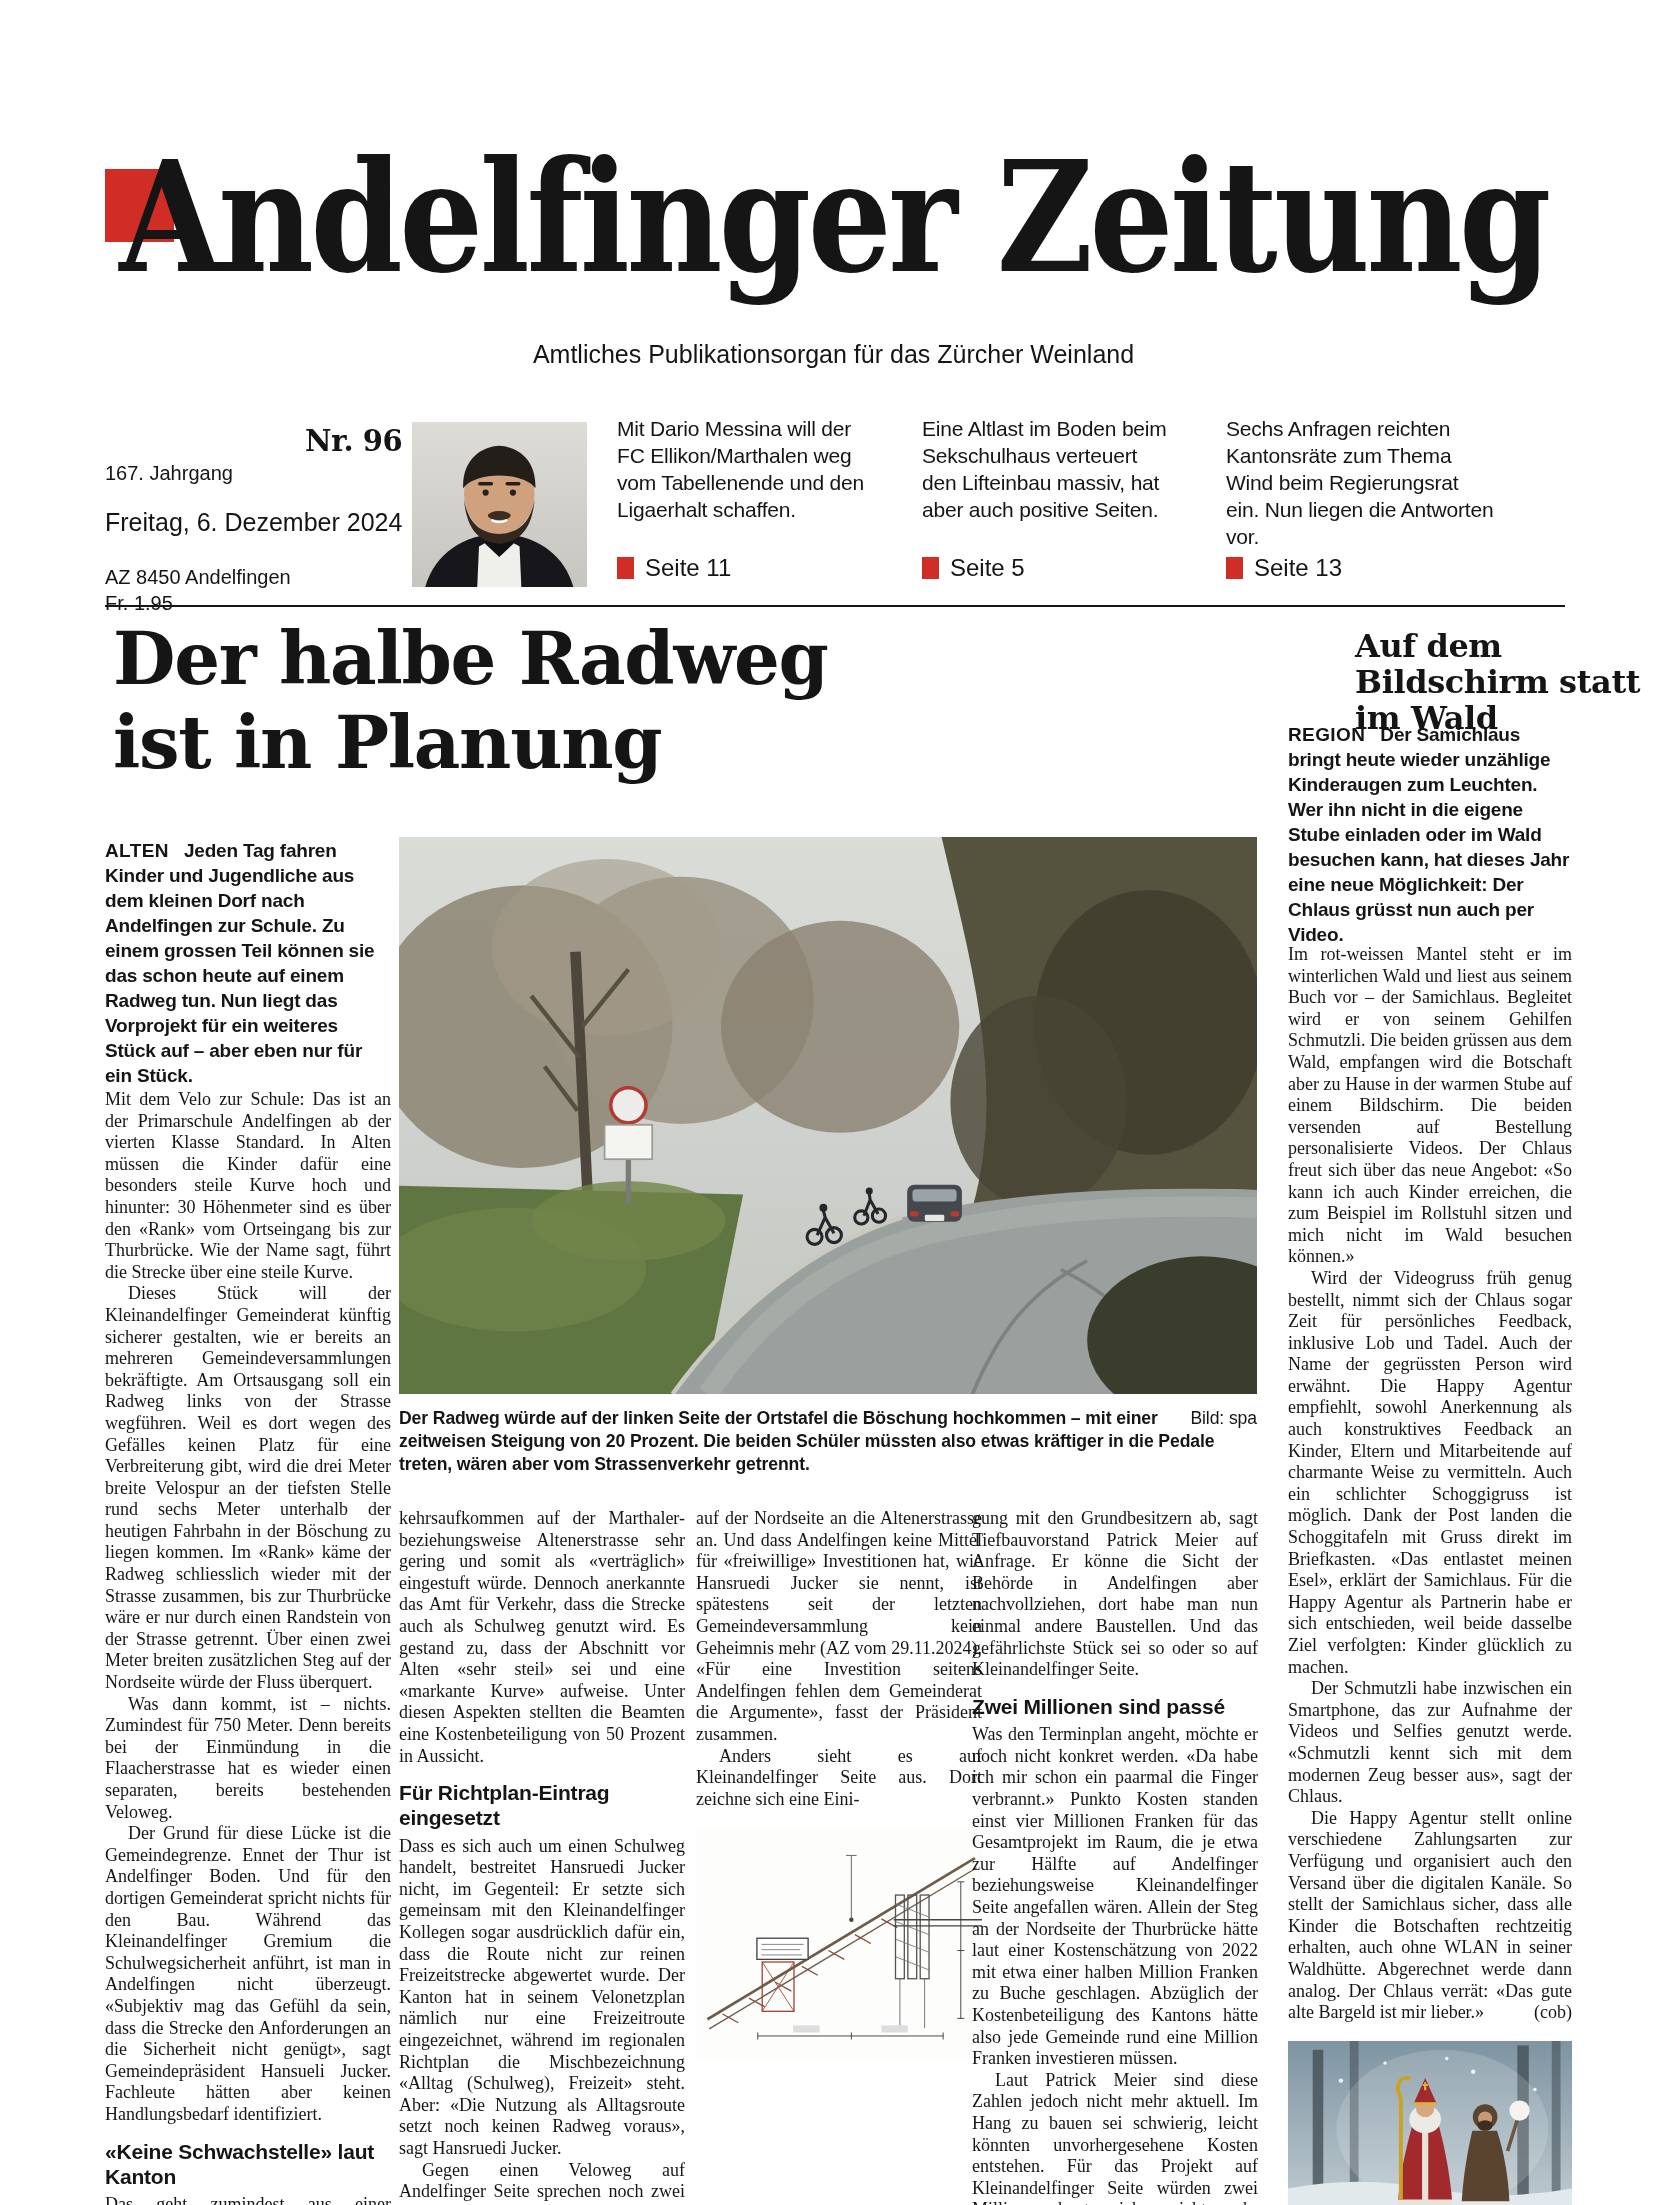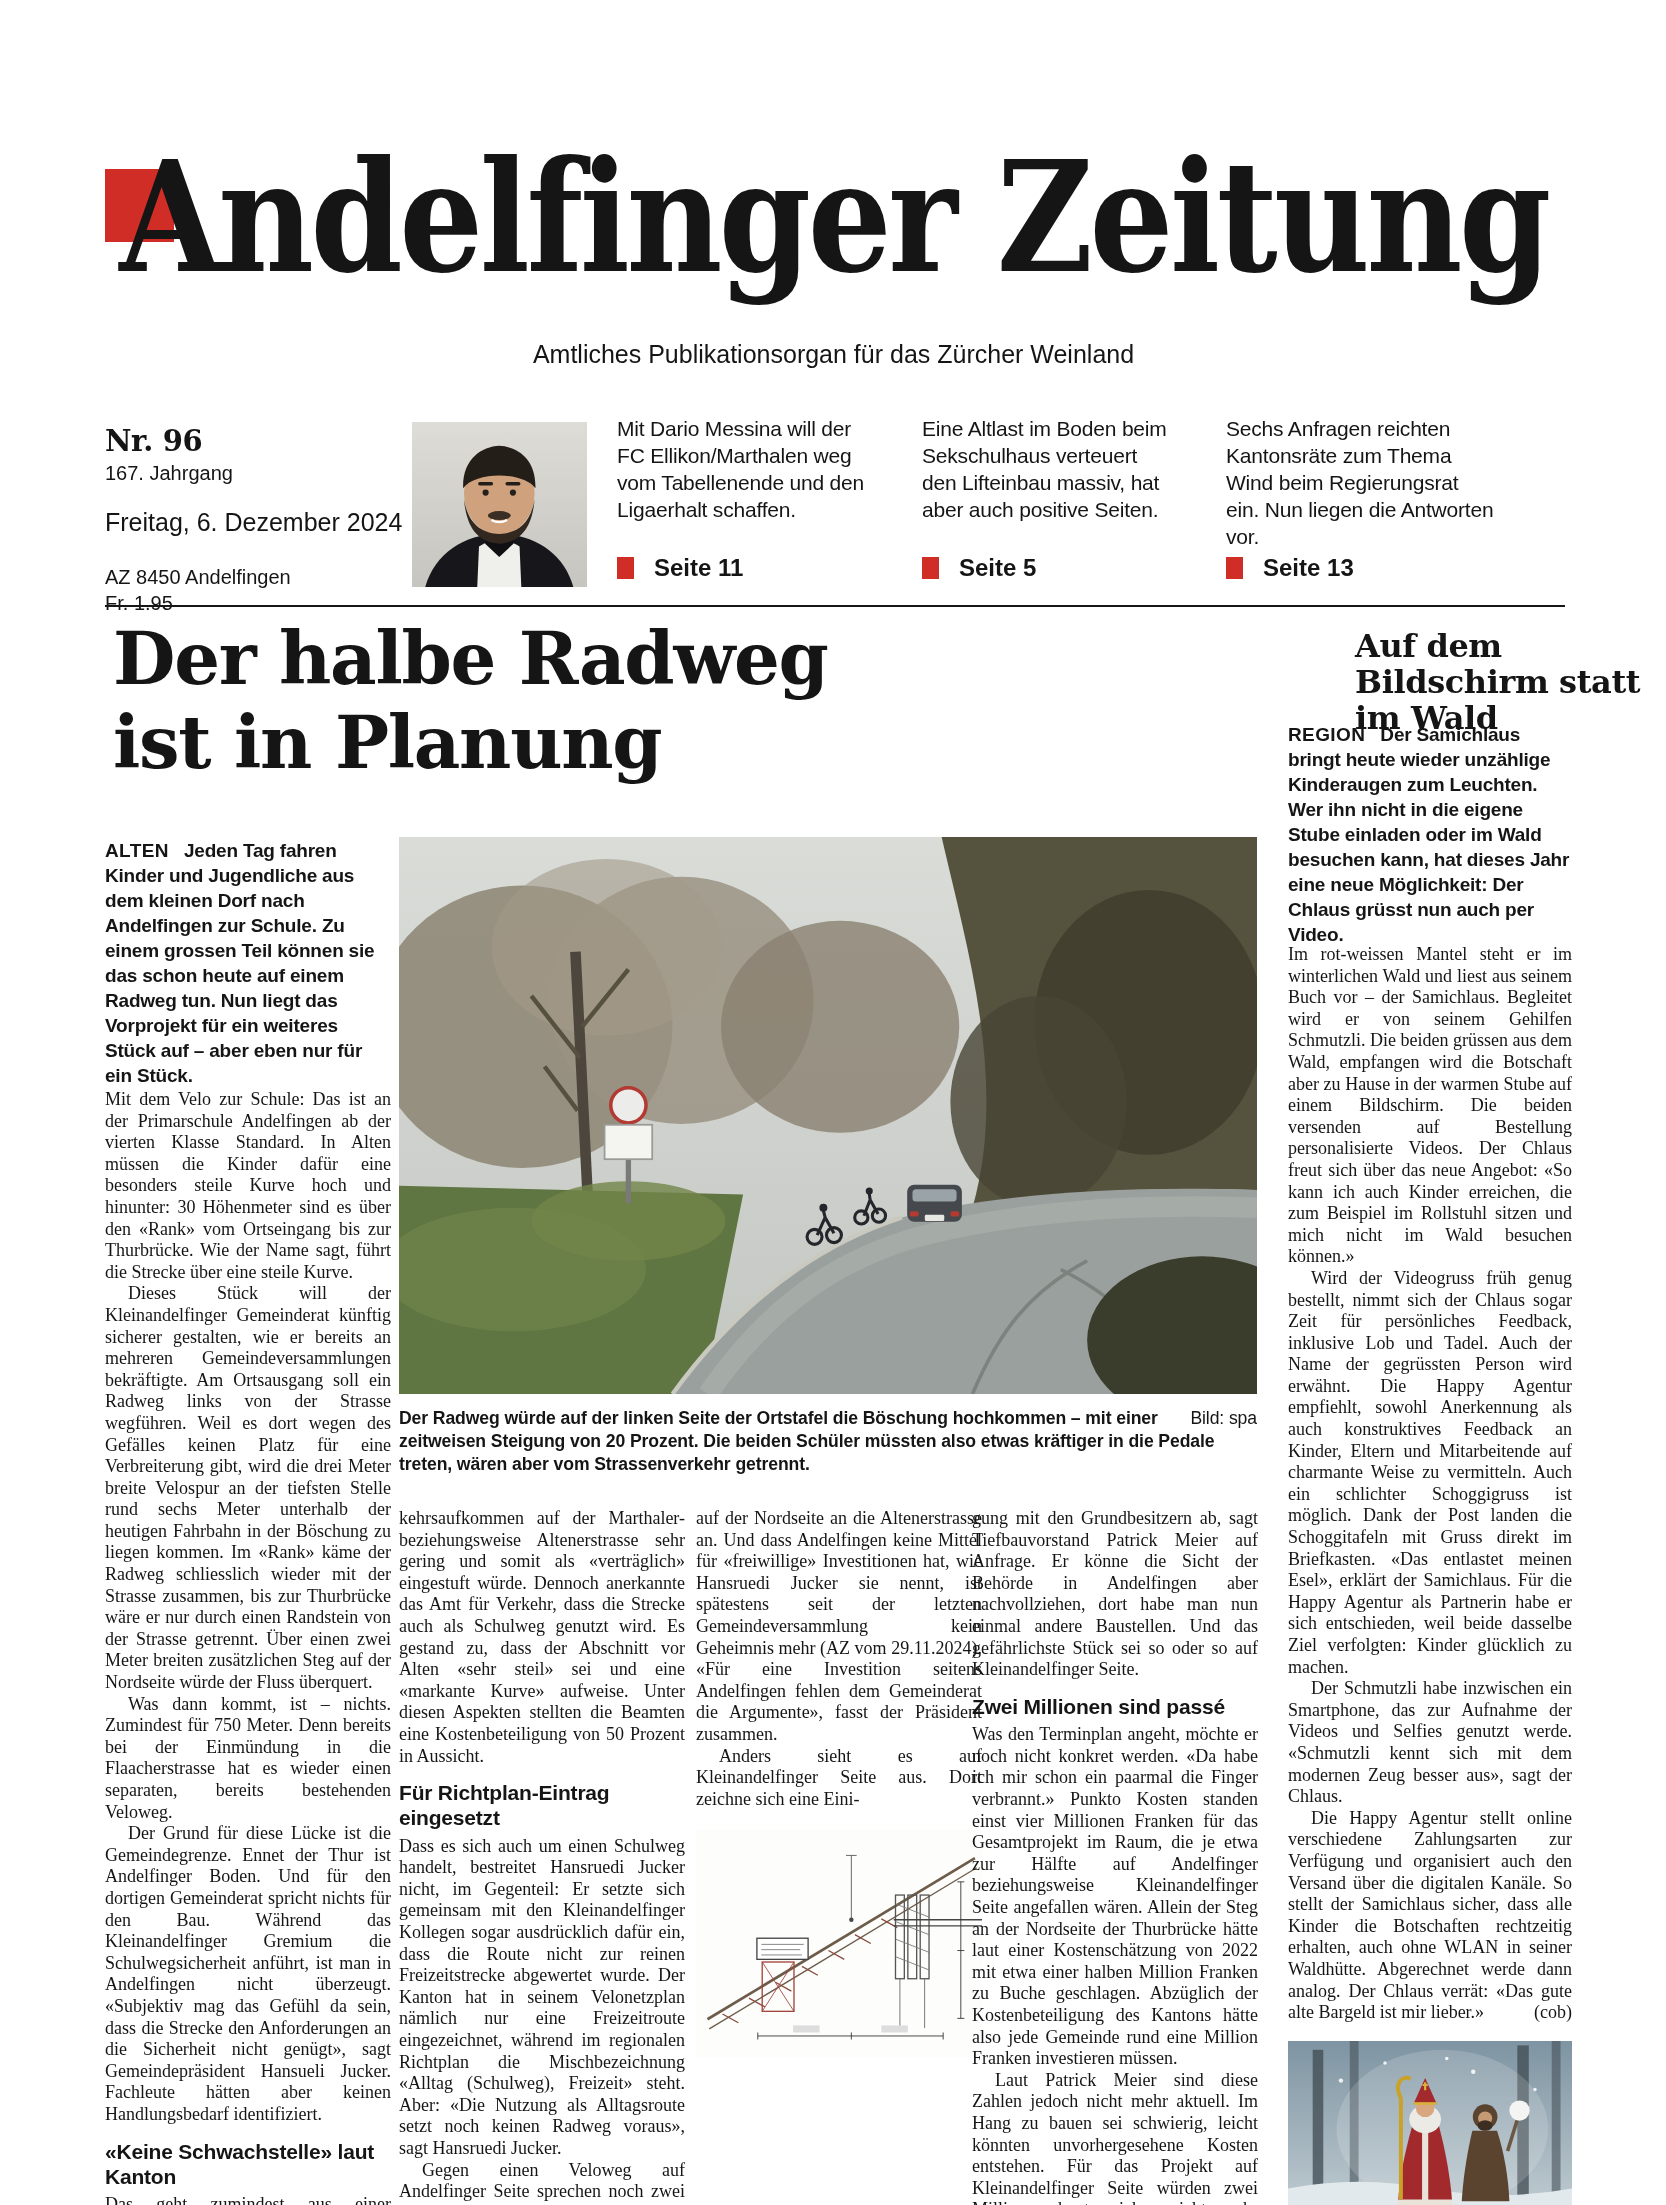--- a/index.html
+++ b/index.html
@@ -10,33 +10,33 @@
 
   
   .brand-square{ position:absolute; left:105px; top:169px; width:69px; height:73px; background:var(--red); }
   .mast-title{ position:absolute; left:0; top:114px; width:100%; text-align:center;
                font-family:"DejaVu Serif",serif; font-weight:700; font-size:132px; line-height:203px;
                letter-spacing:-3.5px; transform:scaleY(1.16); transform-origin:50% 45%; white-space:nowrap; }
   .mast-sub{ position:absolute; left:0; top:340px; width:100%; text-align:center; font-size:25px; }
 
   
   .issue{ position:absolute; left:105px; top:427px; line-height:1; }
-  .issue .nr{ font-family:"DejaVu Serif",serif; font-size:29px; font-weight:700; letter-spacing:-0.4px; }
+  .issue .nr{ font-family:"DejaVu Serif",serif; font-size:29px; font-weight:700; letter-spacing:-0.4px;text-align:right; }
   .issue .vol{ font-size:20px; margin-top:7px; }
   .issue .date{ font-size:25px; margin-top:27px; }
   .issue .az{ font-size:20px; margin-top:32px; }
   .issue .price{ font-size:20px; margin-top:6.2px; }
 
   
   .portrait{ position:absolute; left:412px; top:422px; width:175px; height:165px; }
   .portrait svg{ display:block; width:100%; height:100%; }
   .teaser{ position:absolute; top:415px; width:255px; font-size:21px; line-height:27px; letter-spacing:-0.2px; }
   .teaser.t1{ left:617px; } .teaser.t2{ left:922px; } .teaser.t3{ left:1226px; width:269px; }
-  .pageref{ position:absolute; top:554px; display:flex; align-items:center; gap:20px;
-            font-weight:700; font-size:24px; }
+  .pageref{ position:absolute; top:554px; display:flex; align-items:center; gap:11px;
+            font-weight:400; font-size:24px; }
   .pageref.p1{ left:617px; } .pageref.p2{ left:922px;align-items:center; } .pageref.p3{ left:1226px; }
   .pageref .sq{ width:17px; height:22px; background:var(--red); }
 
   .rule-top{ position:absolute; left:105px; top:605px; width:1460px; height:1.8px; background:#161616; }
 
   
   .headline-main{ position:absolute; left:113px; top:617px; width:803px;
                   font-family:"DejaVu Serif",serif; font-size:72px; line-height:84px;
                   font-weight:700; letter-spacing:-1.3px; }
   .headline-side{ position:absolute; left:1355px; top:628px; width:287px;

